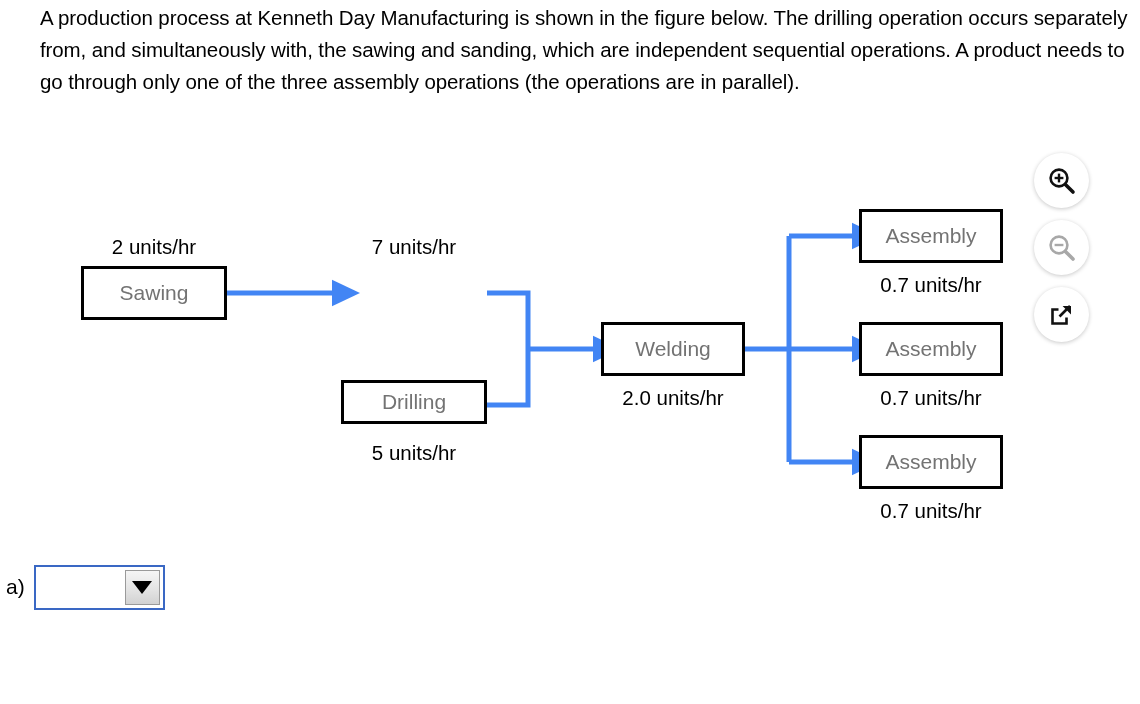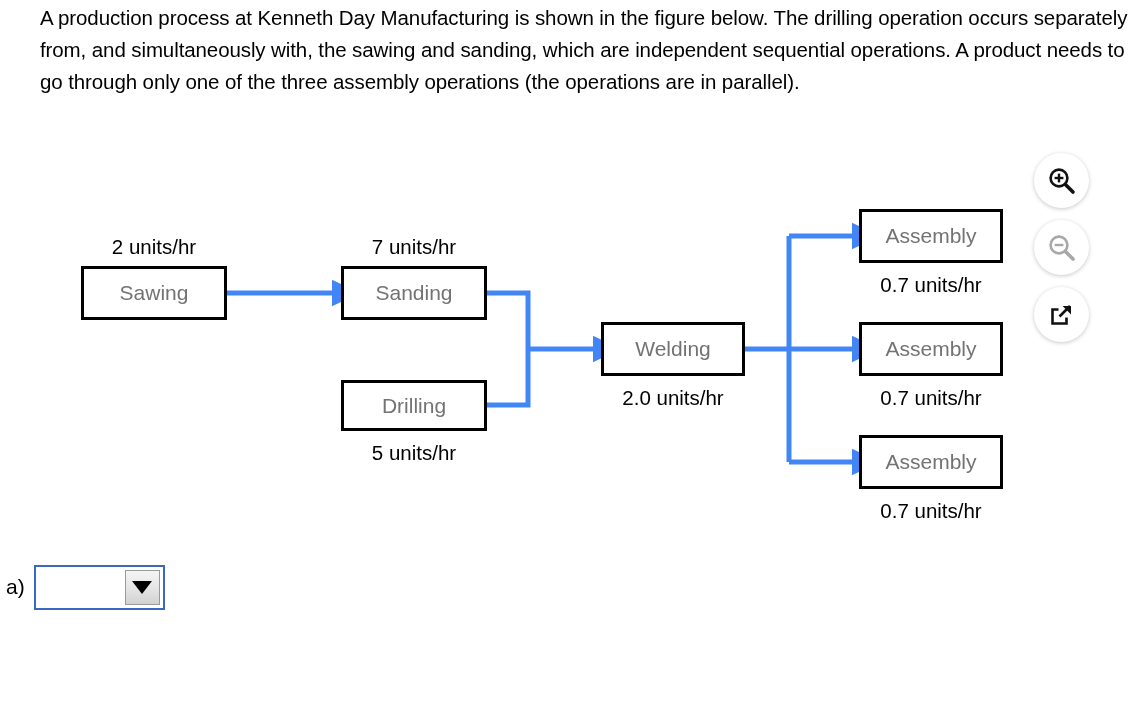--- a/index.html
+++ b/index.html
@@ -176,25 +176,22 @@
 
     <line x1="789" y1="312" x2="853" y2="312" stroke="#4285f4" stroke-width="5" marker-end="url(#arrowhead)"></line>
   </svg>
 
   <div class="rate-label" style="left:81px; top:77px; width:146px;">2 units/hr</div>
   <div class="node-box" style="left:81px; top:116px; width:146px; height:54px;">
     <span>Sawing</span>
   </div>
 
   <div class="rate-label" style="left:341px; top:77px; width:146px;">7 units/hr</div>
-  <div class="node-box" style="left:341px; top:116px; width:146px; height:54px;">
-    <span>Sanding</span>
-  </div>
-
-  <div class="node-box" style="left:341px; top:230px; width:146px; height:51px;">
+
+  <div class="node-box" style="left:341px; top:230px; width:146px; height:44px;">
     <span>Drilling</span>
   </div>
   <div class="rate-label" style="left:341px; top:283px; width:146px;">5 units/hr</div>
 
   <div class="node-box" style="left:601px; top:172px; width:144px; height:54px;">
     <span>Welding</span>
   </div>
   <div class="rate-label" style="left:601px; top:228px; width:144px;">2.0 units/hr</div>
 
   <div class="node-box" style="left:859px; top:59px; width:144px; height:54px;">

